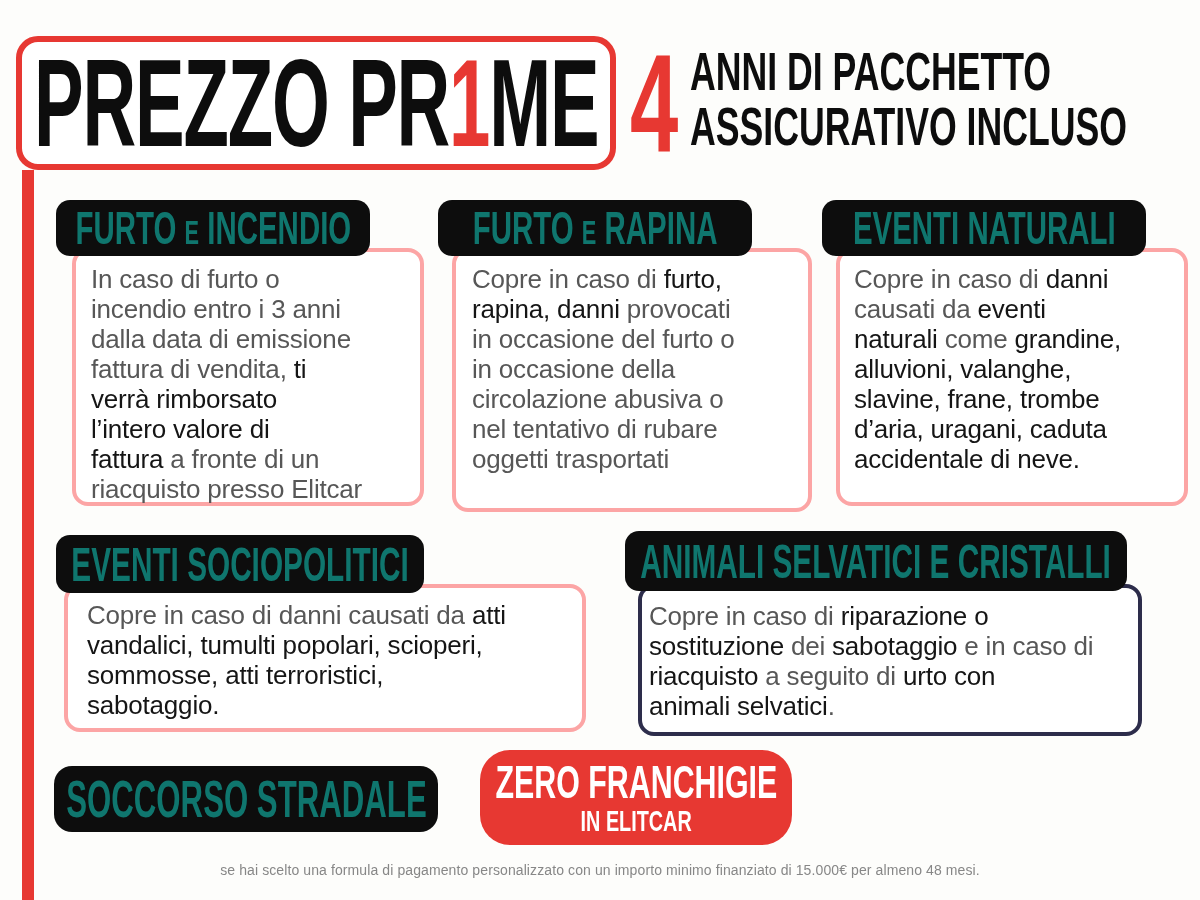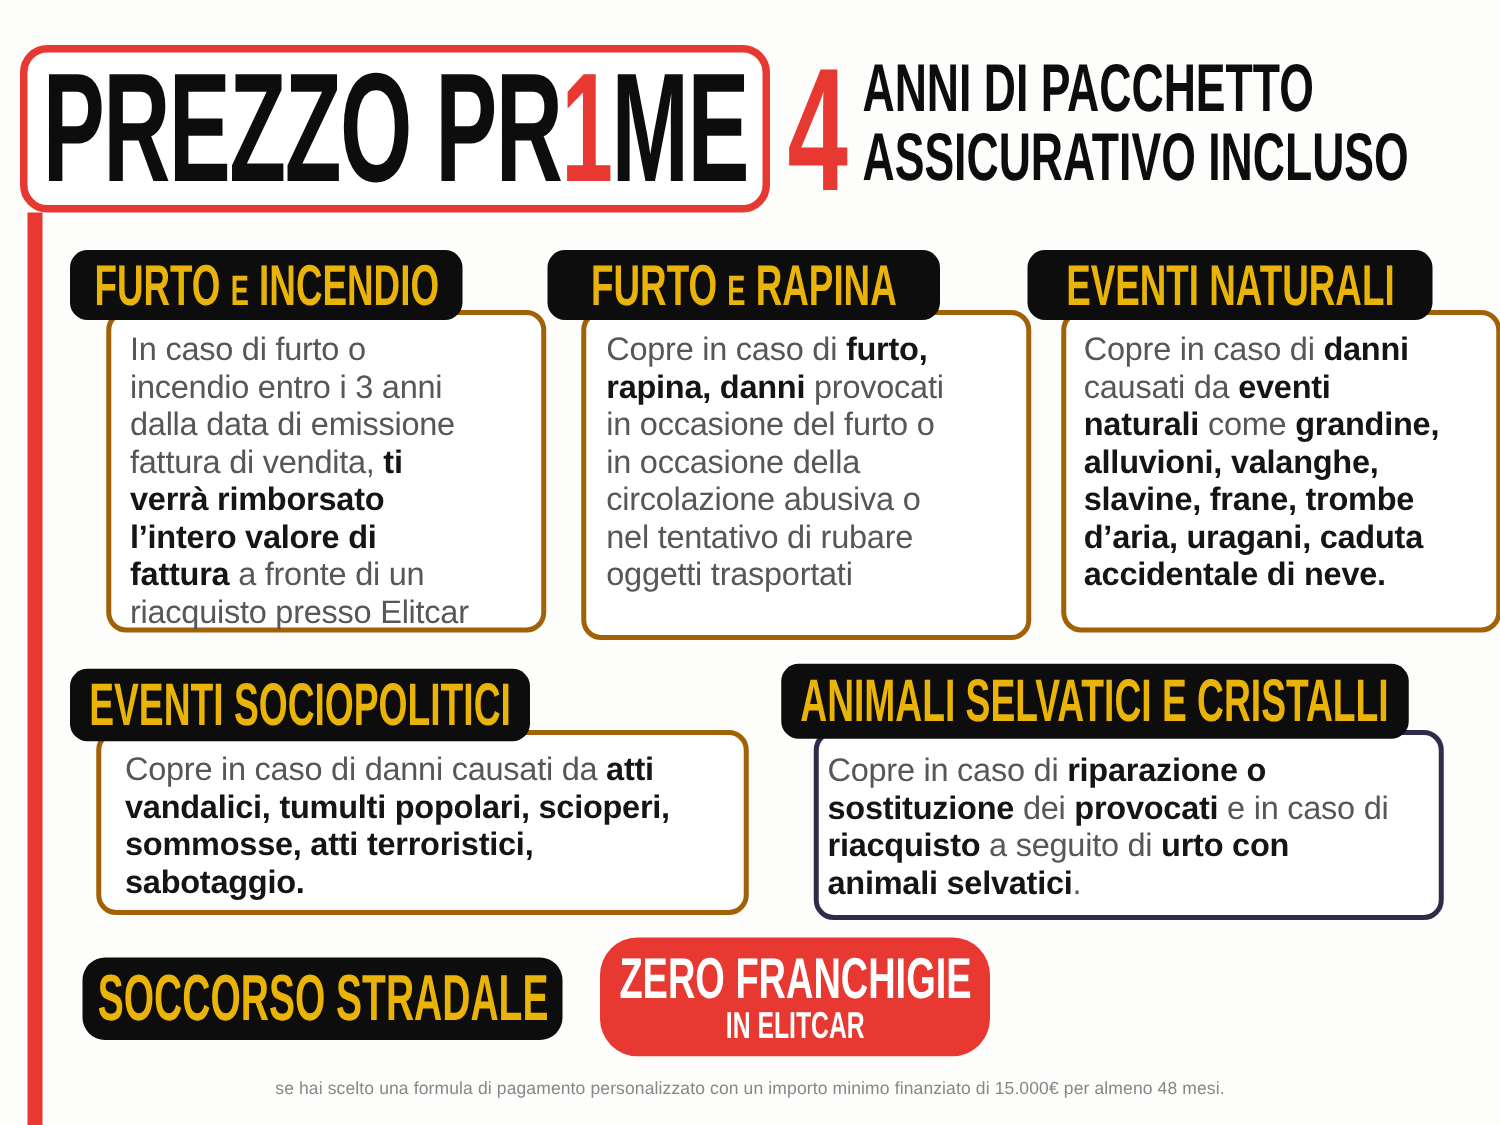--- a/index.html
+++ b/index.html
@@ -23,38 +23,38 @@
   .title-text{font-weight:bold;font-size:124px;line-height:1;color:var(--ink);
     white-space:nowrap;display:inline-block;transform:scaleX(0.60);transform-origin:center;
     letter-spacing:-2px;}
   .big4{position:absolute;left:630px;top:34px;font-weight:bold;font-size:140px;line-height:140px;
     color:var(--red);transform:scaleX(0.62);transform-origin:left top;}
   .hdr-lines{position:absolute;left:690px;top:44px;font-weight:bold;font-size:54px;line-height:55px;
     color:var(--ink);transform:scaleX(0.66);transform-origin:left top;white-space:nowrap;}
 
   
   .pill{position:absolute;background:var(--ink);border-radius:14px;z-index:2;
-    display:flex;align-items:center;justify-content:center;color:#eab308;}
+    display:flex;align-items:center;justify-content:center;color:#0f766e;}
   .pill .t{font-weight:bold;white-space:nowrap;display:inline-block;
     transform:scaleX(var(--sx,0.64));transform-origin:center;}
   .seg-s{font-size:0.74em;}
   .seg-r{color:var(--red);}
-  .seg-b{font-weight:bold;color:var(--bold-ink);}
+  .seg-b{font-weight:normal;color:var(--bold-ink);}
 
   .b1{left:56px;top:200px;width:314px;height:56px;--sx:.64;}  .b1 .t{font-size:46px;}
   .b2{left:438px;top:200px;width:314px;height:56px;--sx:.64;} .b2 .t{font-size:46px;}
   .b3{left:822px;top:200px;width:324px;height:56px;--sx:.64;} .b3 .t{font-size:46px;}
   .b4{left:56px;top:535px;width:368px;height:58px;--sx:.62;}  .b4 .t{font-size:48px;}
   .b5{left:625px;top:531px;width:502px;height:60px;--sx:.62;} .b5 .t{font-size:48px;}
-  .b6{left:54px;top:766px;width:384px;height:66px;--sx:.60;border-radius:18px;margin-left:12px;} .b6 .t{font-size:52px;}
+  .b6{left:54px;top:766px;width:384px;height:66px;--sx:.60;border-radius:18px;} .b6 .t{font-size:52px;}
   .b7{left:852px;top:766px;width:334px;height:66px;--sx:.56;border-radius:18px;} .b7 .t{font-size:52px;}
 
   
-  .cardbox{position:absolute;background:#fff;border:4px solid #a16207;border-radius:16px;z-index:1;
-    font-size:26px;line-height:30px;color:var(--body-gray);letter-spacing:-0.2px;white-space:pre-wrap;margin-left:13px;}
+  .cardbox{position:absolute;background:#fff;border:4px solid #fca5a5;border-radius:16px;z-index:1;
+    font-size:26px;line-height:30px;color:var(--body-gray);letter-spacing:-0.2px;white-space:pre-wrap;}
   .c1{left:72px;top:248px;width:352px;height:258px;padding:12px 12px 0 15px;}
   .c2{left:452px;top:248px;width:360px;height:264px;padding:12px 10px 0 16px;}
   .c3{left:836px;top:248px;width:352px;height:258px;padding:12px 8px 0 14px;}
   .c4{left:64px;top:584px;width:522px;height:148px;padding:12px 10px 0 19px;}
   .c5{left:638px;top:584px;width:504px;height:152px;padding:13px 10px 0 7px;border-color:#2d2d4b;}
 
   
   .zero{position:absolute;left:480px;top:750px;width:312px;height:95px;background:var(--red);
     border-radius:30px;display:flex;flex-direction:column;align-items:center;justify-content:center;
     color:#fff;z-index:2;}
@@ -122,21 +122,21 @@
   </div>
   <div class="cardbox c4"><span>Copre in caso di danni causati da </span><span class="seg-b">atti
 vandalici, tumulti popolari, scioperi,
 sommosse, atti terroristici,
 sabotaggio.</span></div>
 
   <div class="pill b5">
     <span class="t"><span>ANIMALI SELVATICI E CRISTALLI</span></span>
   </div>
   <div class="cardbox c5"><span>Copre in caso di </span><span class="seg-b">riparazione o
-sostituzione</span><span> dei </span><span class="seg-b">provocati</span><span> e in caso di
+sostituzione</span><span> dei </span><span class="seg-b">sabotaggio</span><span> e in caso di
 </span><span class="seg-b">riacquisto</span><span> a seguito di </span><span class="seg-b">urto con
 animali selvatici</span><span>.</span></div>
 
   <div class="pill b6">
     <span class="t">SOCCORSO STRADALE</span>
   </div>
 
   <div class="zero">
     <span class="l1">ZERO FRANCHIGIE</span>
     <span class="l2">IN ELITCAR</span>

